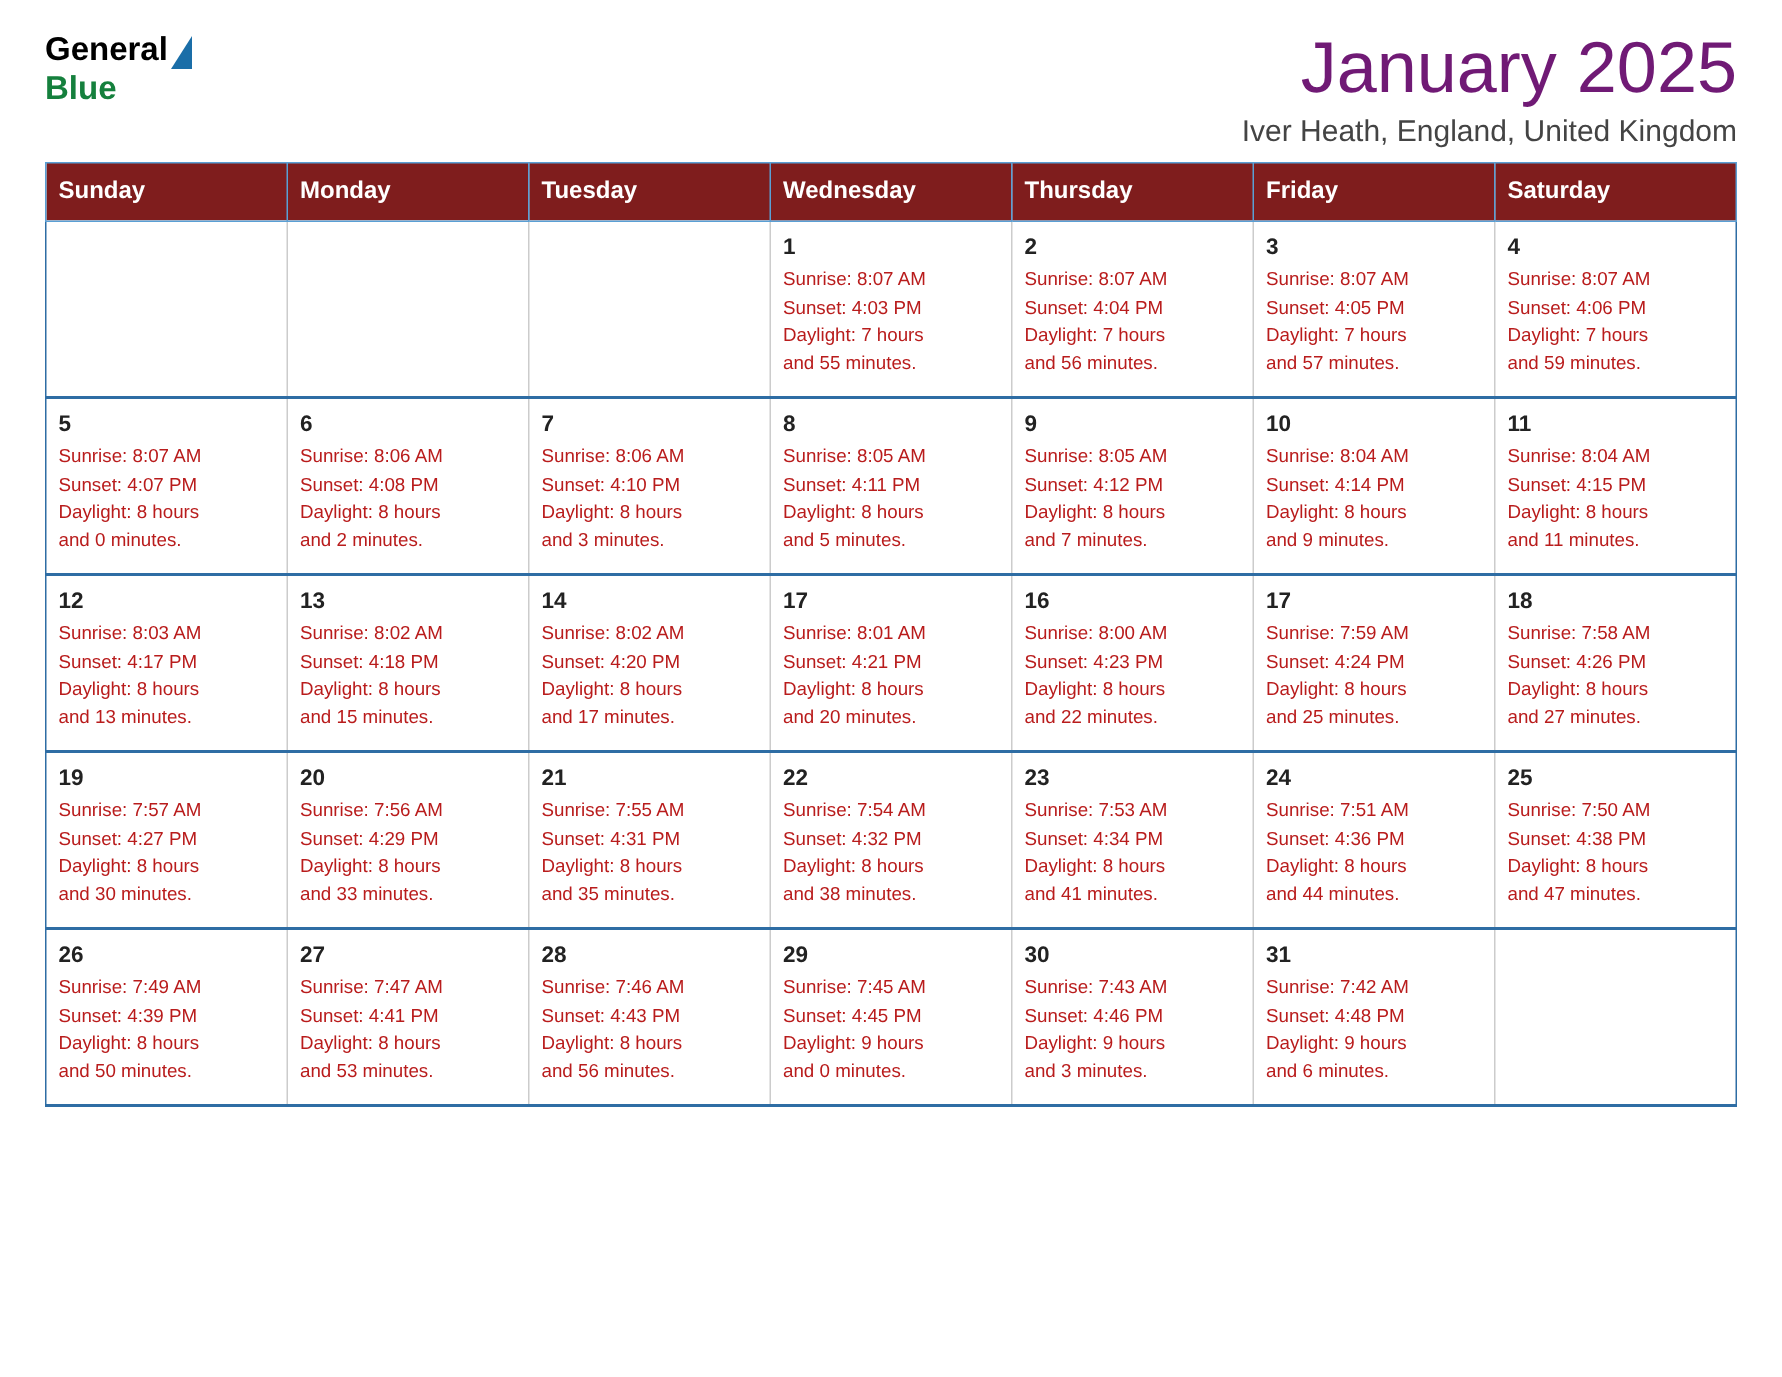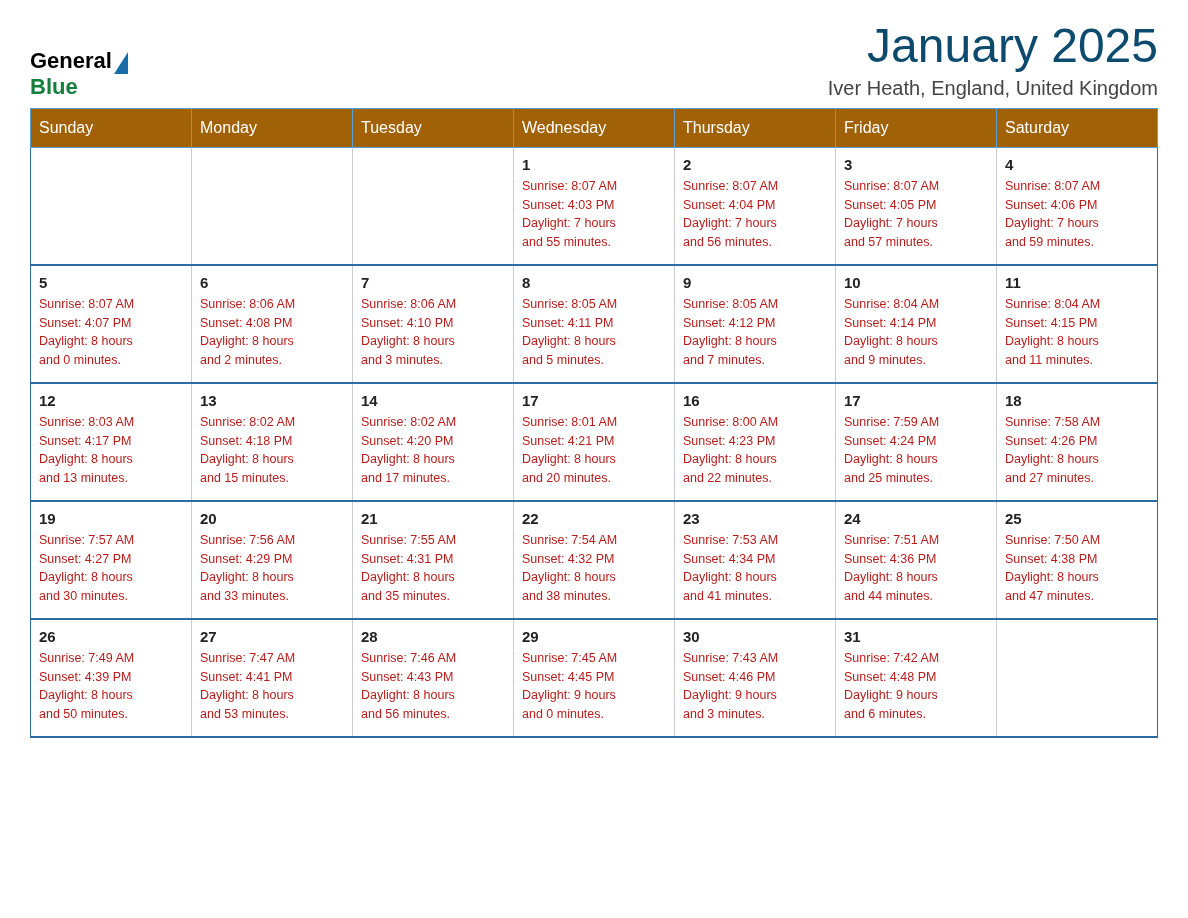--- a/index.html
+++ b/index.html
@@ -6,21 +6,21 @@
     body {
       font-family: Arial, Helvetica, sans-serif;
       background: #fff;
       padding: 20px 30px;
       width: 1188px;
       min-height: 918px;
     }
     .header {
       display: flex;
       justify-content: space-between;
-      align-items: flex-end;
+      align-items: flex-start;
       margin-bottom: 4px;
     }
     .logo-text-general {
       font-size: 22px;
       font-weight: bold;
       color: #000;
     }
     .logo-text-blue {
       font-size: 22px;
       font-weight: bold;
@@ -34,40 +34,40 @@
       border-bottom: 22px solid #1a6ea8;
       margin-left: 2px;
       margin-top: 4px;
     }
     .title-block {
       text-align: right;
     }
     .title-block h1 {
       font-size: 48px;
       font-weight: normal;
-      color: #0c4a6e;
+      color: #701a75;
       line-height: 1.1;
     }
     .title-block h2 {
       font-size: 20px;
       font-weight: normal;
       color: #444;
       margin-top: 4px;
     }
     .calendar {
       width: 100%;
       border-collapse: collapse;
       margin-top: 8px;
     }
     .calendar thead tr th {
-      background-color: #a16207;
+      background-color: #7f1d1d;
       color: #fff;
       padding: 10px 8px;
       font-size: 16px;
-      font-weight: normal;
+      font-weight: bold;
       text-align: left;
       border: 1px solid #5a9fd4;
     }
     .calendar tbody tr {
       border-bottom: 2px solid #2e6da4;
     }
     .calendar tbody tr td {
       vertical-align: top;
       padding: 8px 8px 12px 8px;
       border-left: 1px solid #ccc;

